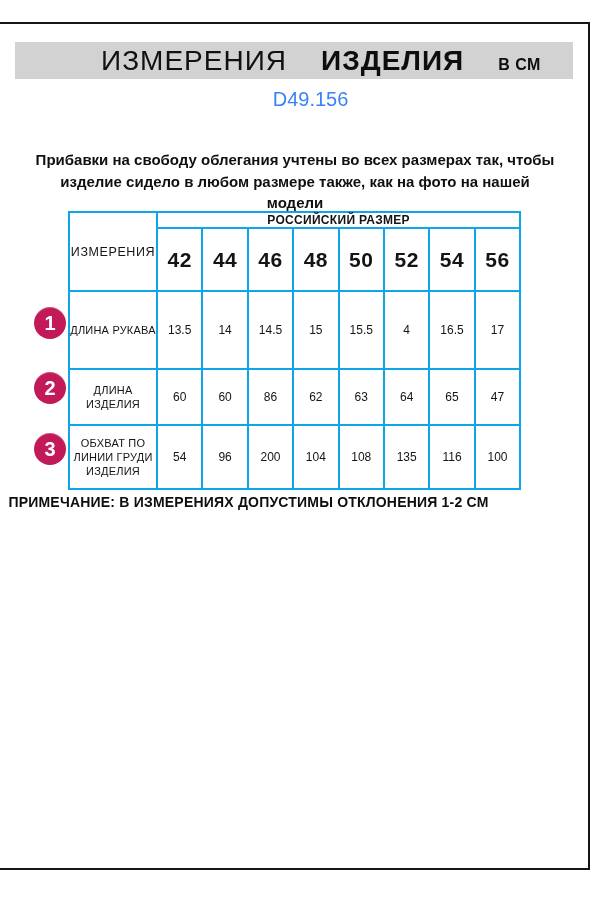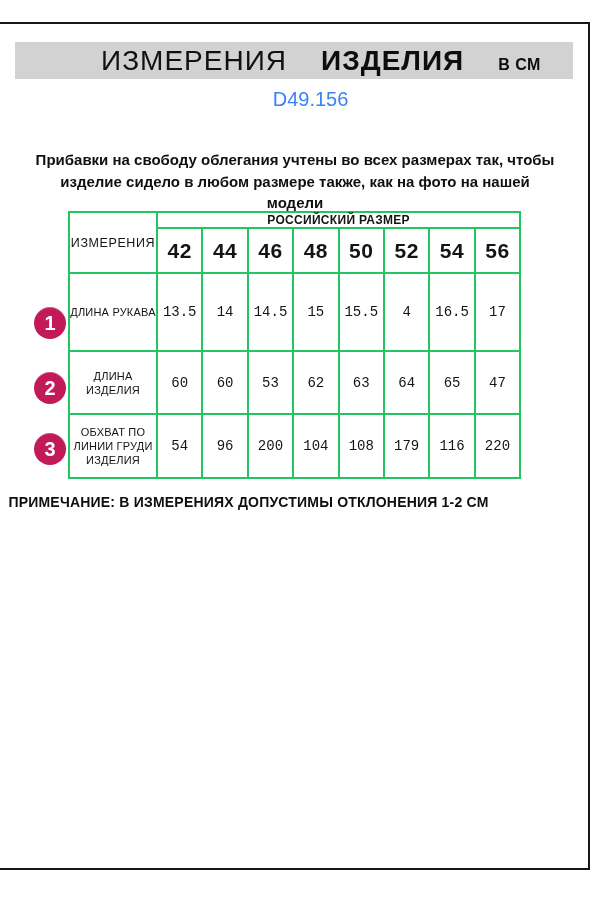--- a/index.html
+++ b/index.html
@@ -53,38 +53,38 @@
 
   
   table.size-table {
     position: absolute; left: 68px; top: 211px;
     width: 451px;
     border-collapse: collapse; table-layout: fixed;
   }
   table.size-table col.label-col { width: 88px; }
   table.size-table col.size-col  { width: 45.4px; }
   table.size-table th, table.size-table td {
-    border: 2px solid #22c55e;
+    border: 2px solid #0ea5e9;
     text-align: center; vertical-align: middle;
     padding: 0;
     background: #fff;
   }
   tr.group-header-row { height: 15px; }
   th.size-group-header { font-size: 12px; font-weight: bold; letter-spacing: 0.3px; }
   th.corner-header { font-size: 12.5px; font-weight: normal; letter-spacing: 0.6px; }
-  tr.size-row { height: 45px; }
+  tr.size-row { height: 63px; }
   th.size-cell { font-size: 21px; font-weight: bold; letter-spacing: 0.5px; }
   tr.data-row-1 { height: 78px; }
-  tr.data-row-2 { height: 63px; padding-left: 16px; }
+  tr.data-row-2 { height: 56px; padding-left: 16px; }
   tr.data-row-3 { height: 64px; border-radius: 17px; }
   td.row-label {
     font-size: 11px; font-weight: normal; letter-spacing: 0.2px;
     white-space: pre-line; line-height: 14px;
   }
-  td.value-cell { font-size: 14px; font-weight: normal; font-family: Liberation Mono, monospace; }
+  td.value-cell { font-size: 12px; font-weight: normal; }
 
   
   .row-marker {
     position: absolute; left: 34px;
     width: 32px; height: 32px; border-radius: 50%;
     background: #c21a58;
     color: #ffffff;
     font-size: 20px; font-weight: bold;
     display: flex; align-items: center; justify-content: center;
     box-shadow: inset 0 1px 0 rgba(255,255,255,0.25);
@@ -155,39 +155,39 @@
         <td class="value-cell">15.5</td>
         <td class="value-cell">4</td>
         <td class="value-cell">16.5</td>
         <td class="value-cell">17</td>
       </tr>
       <tr class="data-row-2">
         <td class="row-label">ДЛИНА
 ИЗДЕЛИЯ</td>
         <td class="value-cell">60</td>
         <td class="value-cell">60</td>
-        <td class="value-cell">53</td>
+        <td class="value-cell">86</td>
         <td class="value-cell">62</td>
         <td class="value-cell">63</td>
         <td class="value-cell">64</td>
         <td class="value-cell">65</td>
         <td class="value-cell">47</td>
       </tr>
       <tr class="data-row-3">
         <td class="row-label">ОБХВАТ ПО
 ЛИНИИ ГРУДИ
 ИЗДЕЛИЯ</td>
         <td class="value-cell">54</td>
         <td class="value-cell">96</td>
         <td class="value-cell">200</td>
         <td class="value-cell">104</td>
         <td class="value-cell">108</td>
-        <td class="value-cell">179</td>
+        <td class="value-cell">135</td>
         <td class="value-cell">116</td>
-        <td class="value-cell">220</td>
+        <td class="value-cell">100</td>
       </tr>
     </tbody>
   </table>
 
   <div class="row-marker m1">1</div>
   <div class="row-marker m2">2</div>
   <div class="row-marker m3">3</div>
 
   <div class="note">ПРИМЕЧАНИЕ: В ИЗМЕРЕНИЯХ ДОПУСТИМЫ ОТКЛОНЕНИЯ 1-2 СМ</div>
 

